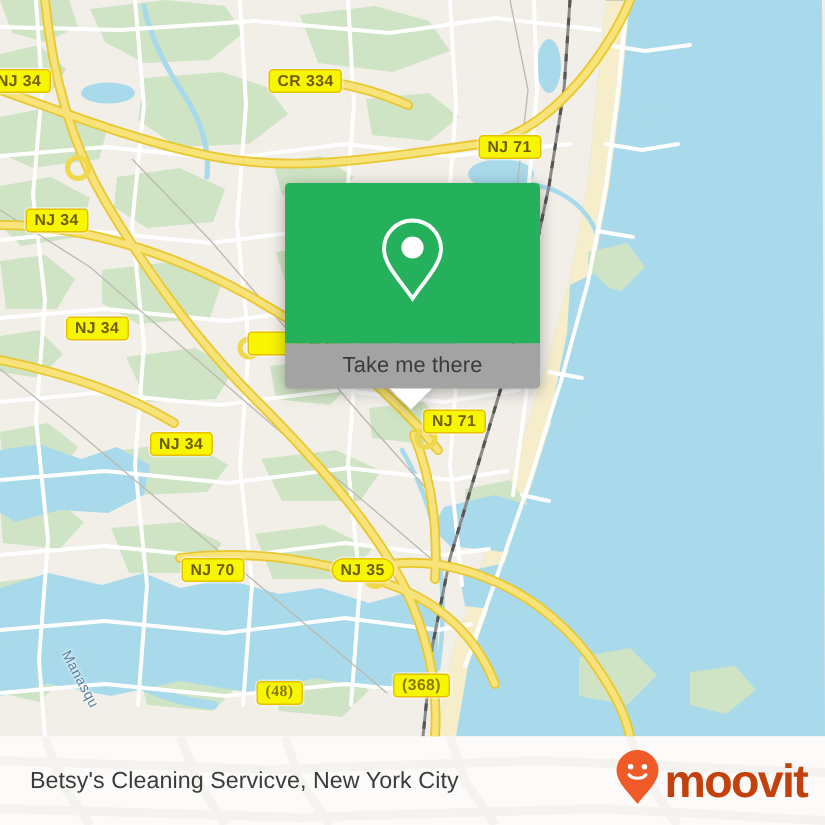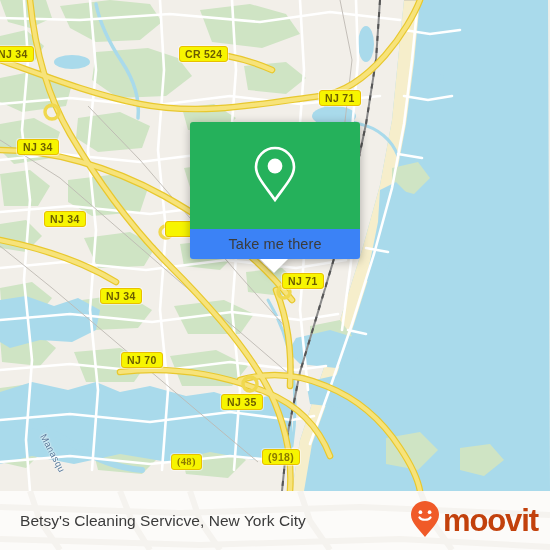--- a/index.html
+++ b/index.html
@@ -57,21 +57,21 @@
     filter: drop-shadow(0 2px 5px rgba(0,0,0,.30));
   }
   .popup-head {
     height: 107px;
     background: #25b15b;
     border-radius: 3px 3px 0 0;
     display: flex; align-items: center; justify-content: center;
   }
   .popup-foot {
     height: 30px;
-    background: #3b82f6;
+    background: #a3a3a3;
     border-radius: 0 0 3px 3px;
     display: flex; align-items: center; justify-content: center;
   }
   .popup-foot span {
     font-size: 14.5px;
     color: #3b3b3b;
     letter-spacing: .1px;
   }
   .popup-tip {
     position: absolute;
@@ -281,30 +281,30 @@
         <g fill="none" stroke="#f0d84e" stroke-width="3.4">
           <circle cx="52" cy="112" r="7"></circle>
           <circle cx="166" cy="232" r="6"></circle>
           <circle cx="250" cy="384" r="7"></circle>
           <circle cx="284" cy="292" r="6"></circle>
         </g>
       </g>
     </svg>
 
     <div class="shield" style="left:-8px;  top:46px;">NJ 34</div>
-    <div class="shield" style="left:179px; top:46px;">CR 524</div>
+    <div class="shield" style="left:179px; top:46px;">CR 334</div>
     <div class="shield" style="left:319px; top:90px;">NJ 71</div>
     <div class="shield" style="left:17px;  top:139px;">NJ 34</div>
     <div class="shield" style="left:44px;  top:211px;">NJ 34</div>
     <div class="shield" style="left:165px; top:221px;padding-left:40px;">NJ</div>
     <div class="shield" style="left:282px; top:273px;">NJ 71</div>
     <div class="shield" style="left:100px; top:288px;">NJ 34</div>
-    <div class="shield" style="left:121px; top:352px;">NJ 70</div>
-    <div class="shield" style="left:221px; top:394px;">NJ 35</div>
-    <div class="shield paren" style="left:262px; top:449px;">(918)</div>
+    <div class="shield" style="left:121px; top:372px;">NJ 70</div>
+    <div class="shield" style="left:221px; top:372px;border-radius:8px;">NJ 35</div>
+    <div class="shield paren" style="left:262px; top:449px;">(368)</div>
     <div class="shield paren" style="left:171px; top:454px;font-family:Liberation Serif, serif;">(48)</div>
 
     <div class="river-label" style="left:48px; top:432px; transform: rotate(62deg); transform-origin: left top;">Manasqu</div>
 
     <div class="popup">
       <div class="popup-head">
         <span>
           <svg width="46" height="58" viewBox="0 0 46 58" aria-hidden="true">
             <path d="M23 3 C12.5 3 4 11.5 4 22 C4 32 14 42 23 55 C32 42 42 32 42 22 C42 11.5 33.5 3 23 3 Z" fill="none" stroke="#ffffff" stroke-width="2.6"></path>
             <circle cx="23" cy="21" r="7.4" fill="#ffffff"></circle>

